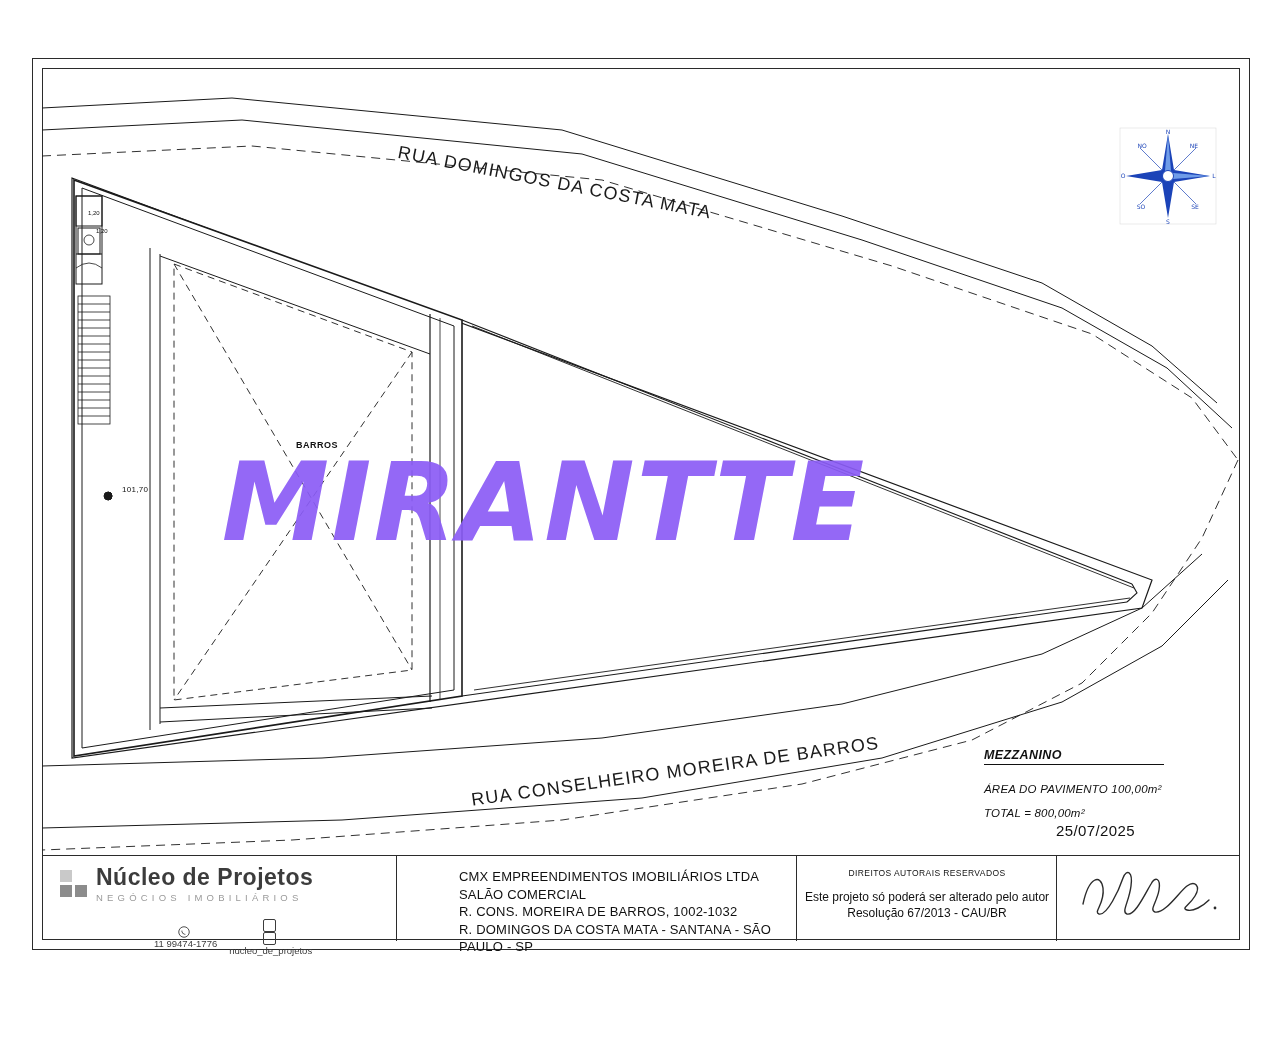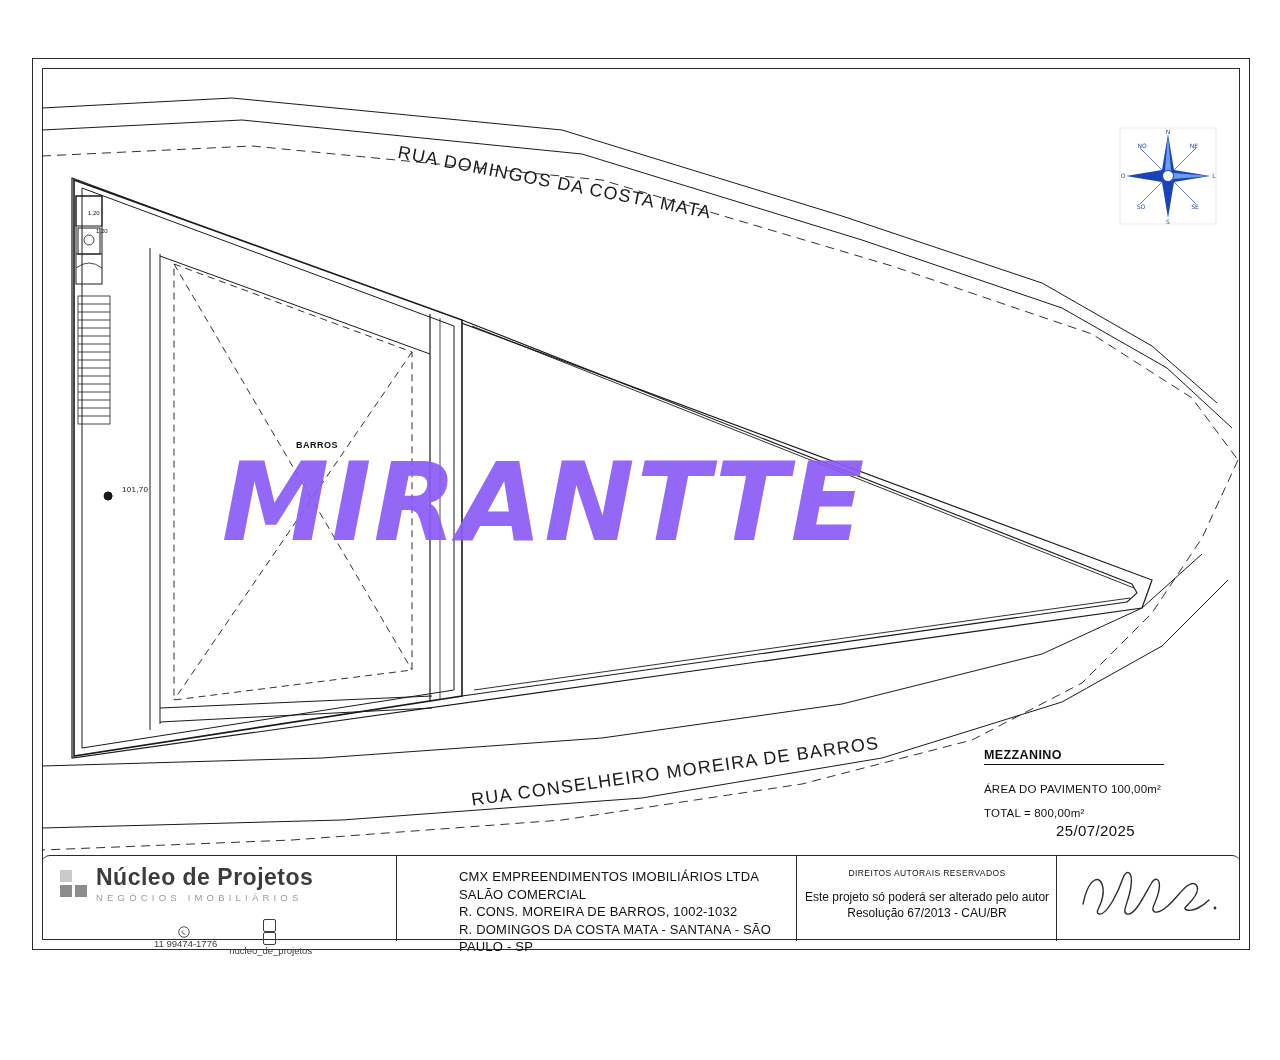--- a/index.html
+++ b/index.html
@@ -99,20 +99,21 @@
     height: 100px;
   }
 
   
   .area-block {
     position: absolute;
     left: 984px;
     top: 745px;
     width: 190px;
     color: #111;
+    font-style: italic;
   }
   .area-title {
     font-size: 12.5px;
     font-weight: bold;
     letter-spacing: 0.4px;
     padding-bottom: 2px;
     border-bottom: 1px solid #111;
     display: inline-block;
     width: 180px;
   }
@@ -170,21 +171,20 @@
 
   
   .titleblock {
     position: absolute;
     left: 42px;
     top: 855px;
     width: 1198px;
     height: 85px;
     border-top: 1px solid #2b2b2b;
     box-sizing: border-box;
-    border-radius: 8px;
   }
   .tb-col-logo {
     position: absolute;
     left: 0;
     top: 0;
     width: 355px;
     height: 85px;
     border-right: 1px solid #2b2b2b;
     box-sizing: border-box;
   }

